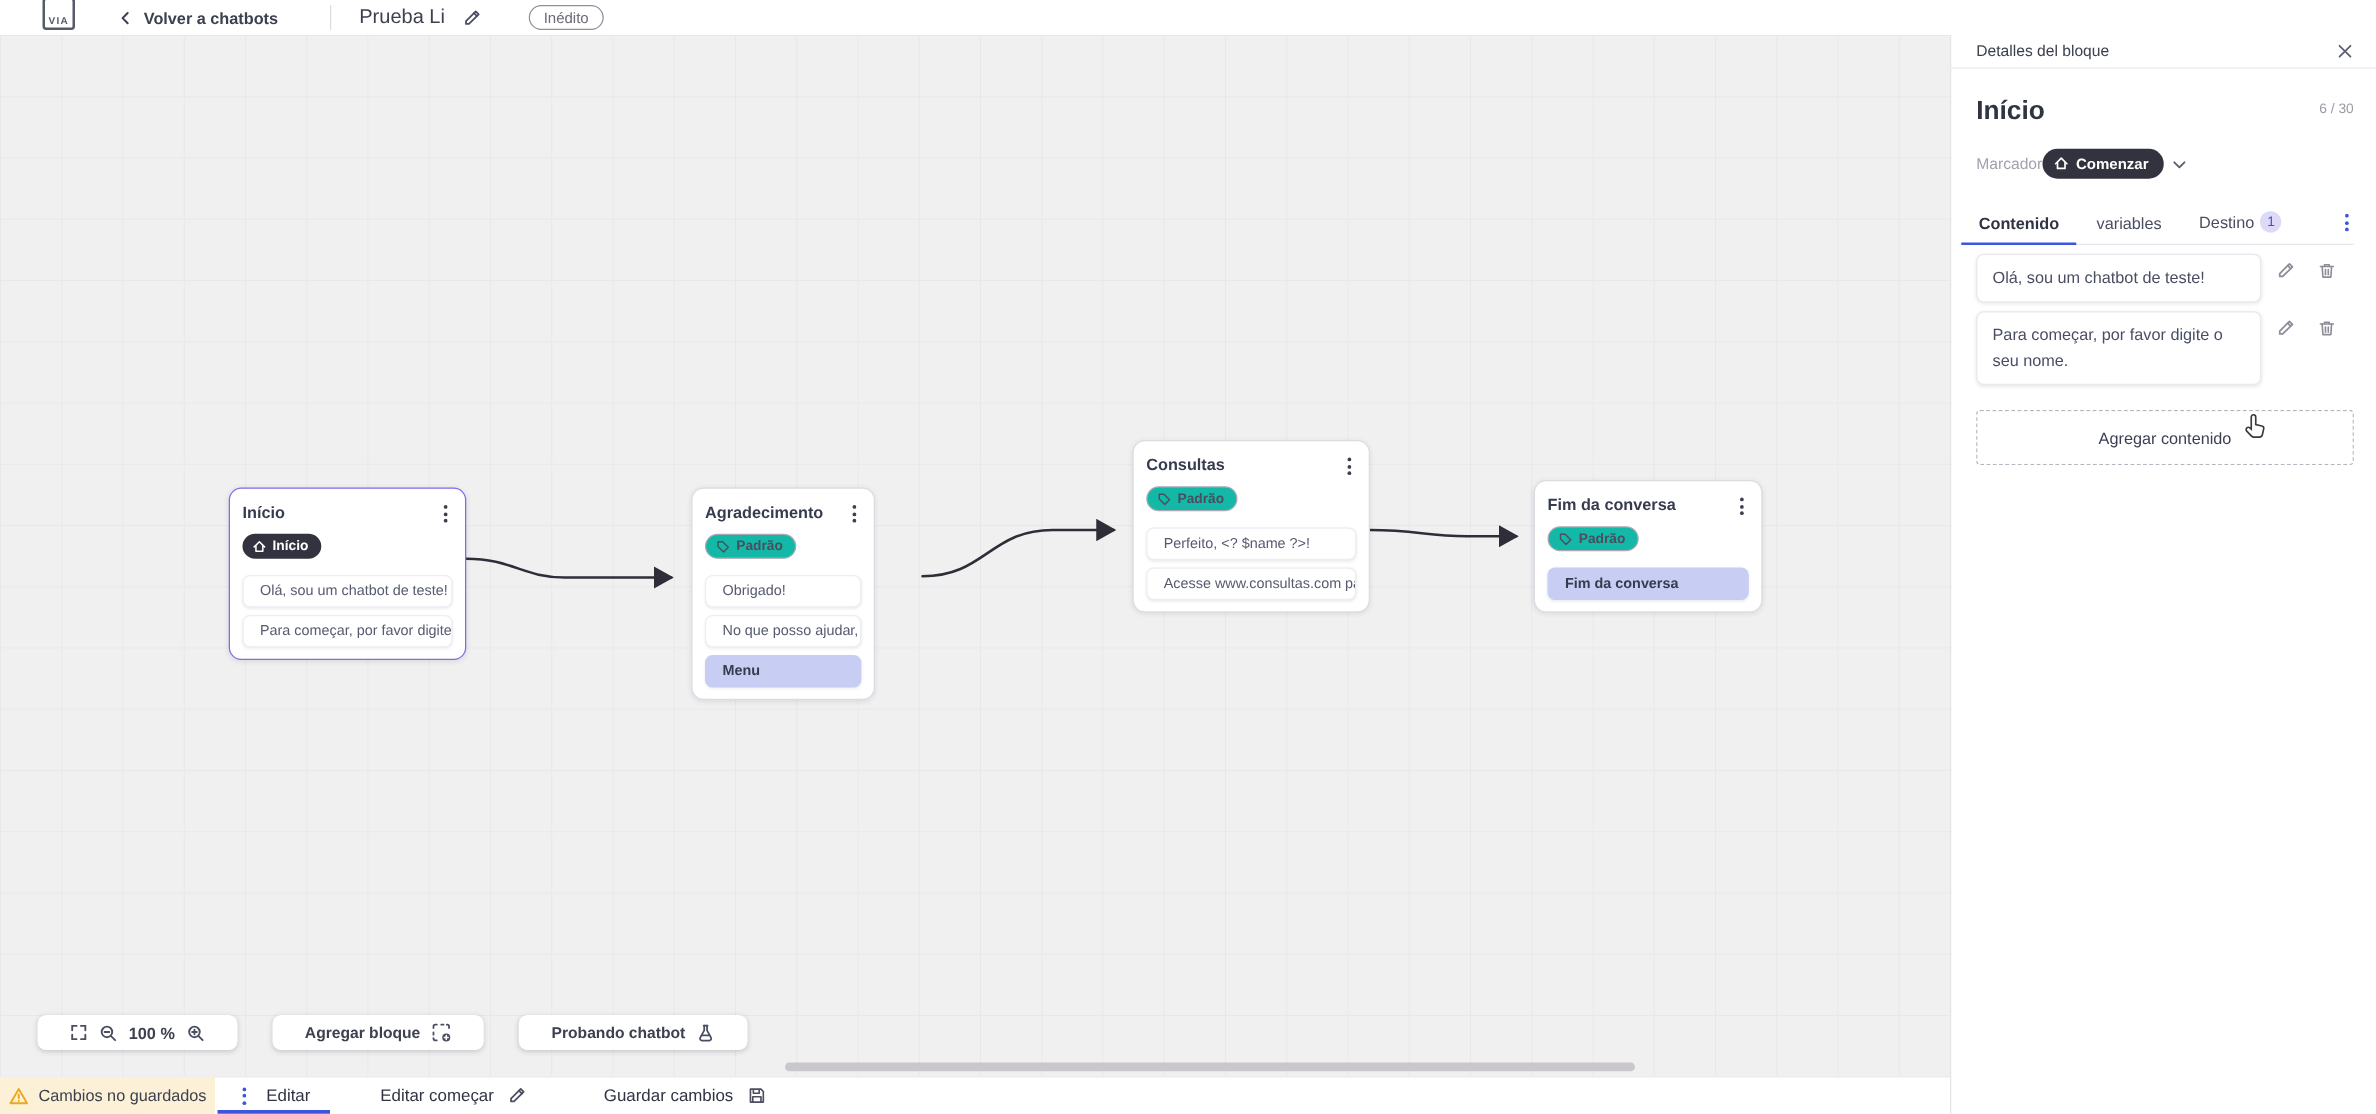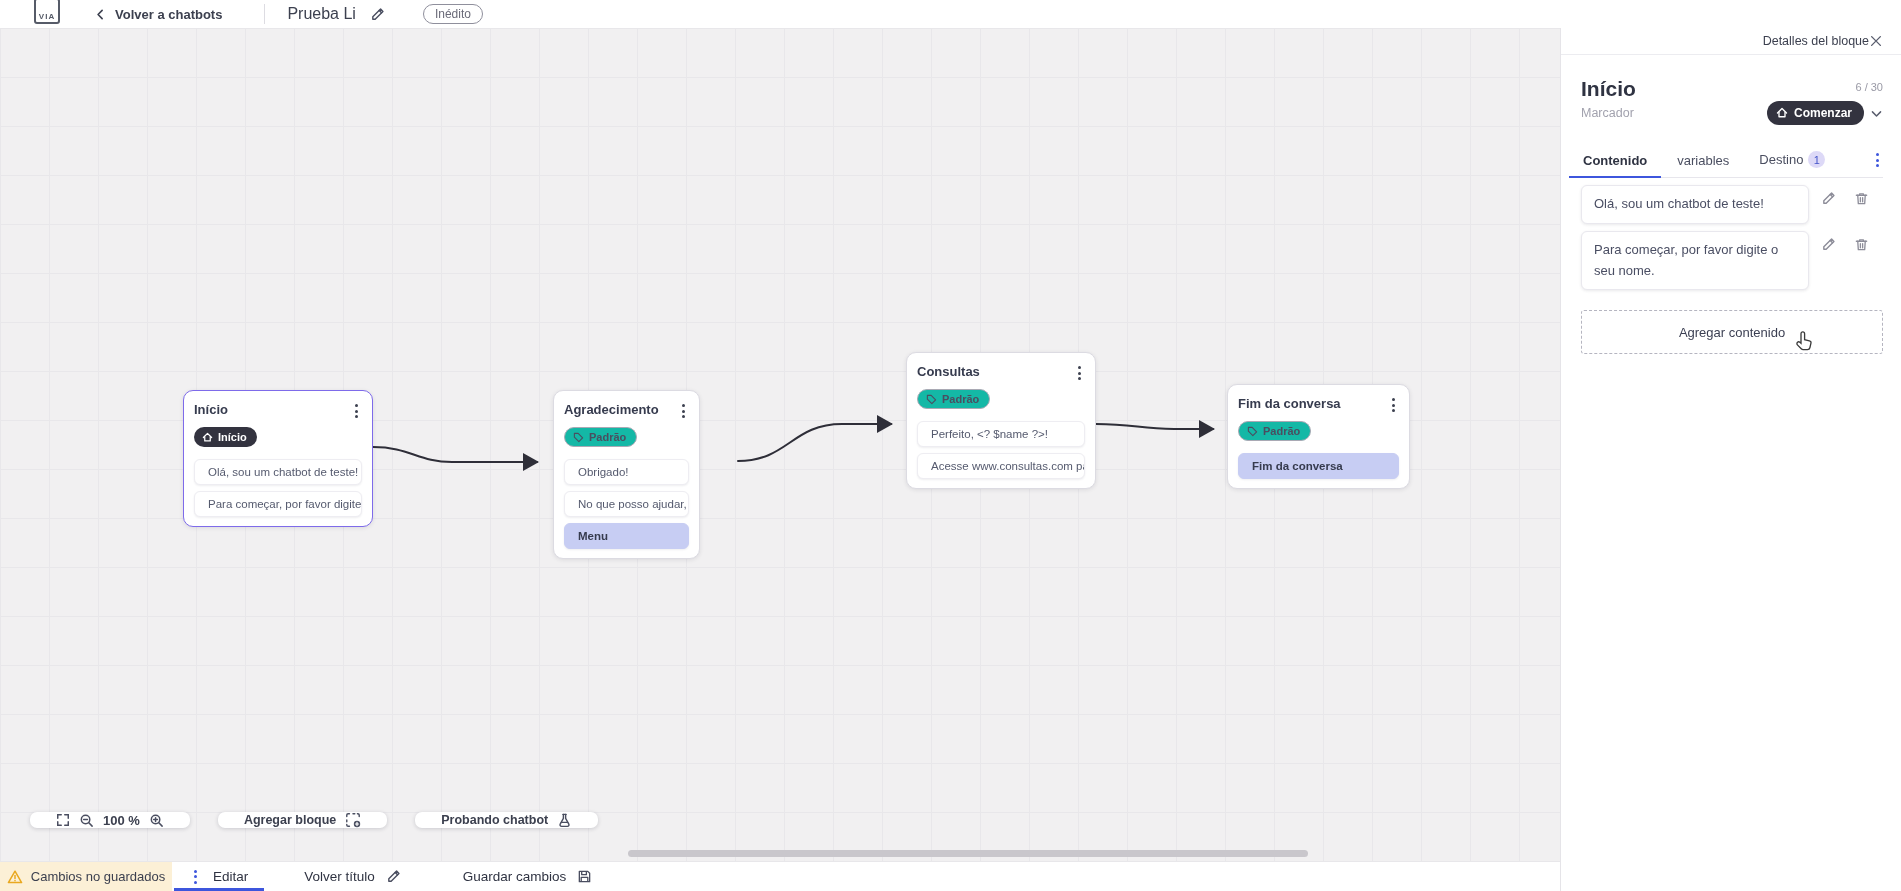--- a/index.html
+++ b/index.html
@@ -46,34 +46,34 @@
   .kebab i{width:3px;height:3px;border-radius:50%;background:#3c404f;display:block;}
   .kebab.blue i{background:var(--blue);}
   .pill-dark{margin-top:7px;display:inline-flex;align-items:center;gap:5px;background:var(--dark);color:#fff;font-size:11px;font-weight:bold;border-radius:12px;padding:4px 10px 4px 8px;}
   .pill-outline{margin-top:7px;display:inline-flex;align-items:center;gap:5px;background:#14b8a6;border:1px solid #a9a9b4;color:#4a4e60;font-size:11px;font-weight:bold;border-radius:12px;padding:3px 10px 3px 8px;}
   .node-cards{margin-top:12px;display:flex;flex-direction:column;gap:6px;}
   .ncard{background:#fff;border:1px solid #eeedf2;box-shadow:0 1px 2px rgba(40,40,60,.08);border-radius:6px;padding:6px 13px;font-size:11.5px;color:var(--txt2);white-space:nowrap;overflow:hidden;cursor:pointer;}
   .ncard.hl{background:var(--hl);border-color:var(--hl);color:#363b4e;font-weight:bold;}
 
   
   #canvas-toolbar{position:absolute;left:30px;top:784px;display:flex;gap:28px;}
-  .tool-group{background:#fff;border-radius:7px;box-shadow:0 1px 4px rgba(30,30,50,.18);height:16px;display:flex;align-items:center;padding:0 26px;gap:9px;font-size:12.5px;font-weight:bold;color:var(--txt);}
+  .tool-group{background:#fff;border-radius:7px;box-shadow:0 1px 4px rgba(30,30,50,.18);height:28px;display:flex;align-items:center;padding:0 26px;gap:9px;font-size:12.5px;font-weight:bold;color:var(--txt);}
   .tool-group .icon{cursor:pointer;color:#4a4e60;}
   .zoom-label{font-size:13px;}
   #h-scrollbar{position:absolute;left:628px;top:822px;width:680px;height:7px;border-radius:4px;background:#c9c7cc;cursor:pointer;}
 
   
   #panel{position:absolute;left:1560px;top:28px;width:341px;height:863px;background:#fff;border-left:1px solid #e5e4e8;z-index:20;}
-  #panel-bar{height:27px;display:flex;align-items:center;justify-content:flex-end;padding:0 18px 0 20px;border-bottom:1px solid #ececf0;font-size:12.5px;color:var(--txt);}
+  #panel-bar{height:27px;display:flex;align-items:center;justify-content:space-between;padding:0 18px 0 20px;border-bottom:1px solid #ececf0;font-size:12.5px;color:var(--txt);}
   #panel-close{cursor:pointer;color:#5a5e6e;}
   #panel-body{padding:0 18px 0 20px;}
   #block-head{display:flex;align-items:flex-start;justify-content:space-between;margin-top:22px;}
   #block-name{font-size:21px;font-weight:bold;color:#2f3342;}
   #char-counter{font-size:11px;color:#9a9aa6;margin-top:4px;}
-  #marker-row{display:flex;align-items:center;justify-content:space-between;margin-top:0;}
+  #marker-row{display:flex;align-items:center;justify-content:flex-start;margin-top:18px;}
   #marker-label{font-size:12.5px;color:#a2a2ae;}
   #marker-right{display:flex;align-items:center;gap:6px;}
   #marker-pill{display:inline-flex;align-items:center;gap:6px;background:var(--dark);color:#fff;font-size:12px;font-weight:bold;border-radius:13px;padding:5px 12px 5px 9px;cursor:pointer;}
   #marker-chevron{color:#5a5e6e;cursor:pointer;}
   #panel-tabs{display:flex;align-items:flex-end;gap:26px;margin-top:20px;border-bottom:1px solid #e7e6ec;position:relative;}
   .p-tab{font-size:13px;color:#4a4e60;padding:6px 2px 9px 2px;cursor:pointer;position:relative;display:flex;align-items:center;gap:5px;}
   .p-tab.active{color:#2f3342;font-weight:bold;}
   .p-tab.active::after{content:"";position:absolute;left:-12px;right:-12px;bottom:-1px;height:2.5px;background:var(--blue);}
   .tab-badge{width:17px;height:17px;border-radius:50%;background:#ddd9f7;color:#4353c8;font-size:11px;display:flex;align-items:center;justify-content:center;}
   #panel-tabs .kebab{margin-left:auto;margin-bottom:8px;}
@@ -392,21 +392,21 @@
   </div>
   <div id="flow-tab">
     <span class="kebab blue">
         <i></i>
         <i></i>
         <i></i>
       </span>
     <span class="label">Editar</span>
   </div>
   <div id="edit-title-btn">
-    <span>Volver título</span>
+    <span>Editar começar</span>
     <span class="icon">
       <svg width="15" height="15" viewBox="0 0 16 16" fill="none" stroke="#4a4e60" stroke-width="1.5" stroke-linecap="round" stroke-linejoin="round">
           <path d="M11.3 2.2l2.5 2.5L5.5 13H3v-2.5z"></path>
           <path d="M9.8 3.7l2.5 2.5"></path>
         </svg>
     </span>
   </div>
   <div id="save-btn">
     <span>Guardar cambios</span>
     <span class="icon">

